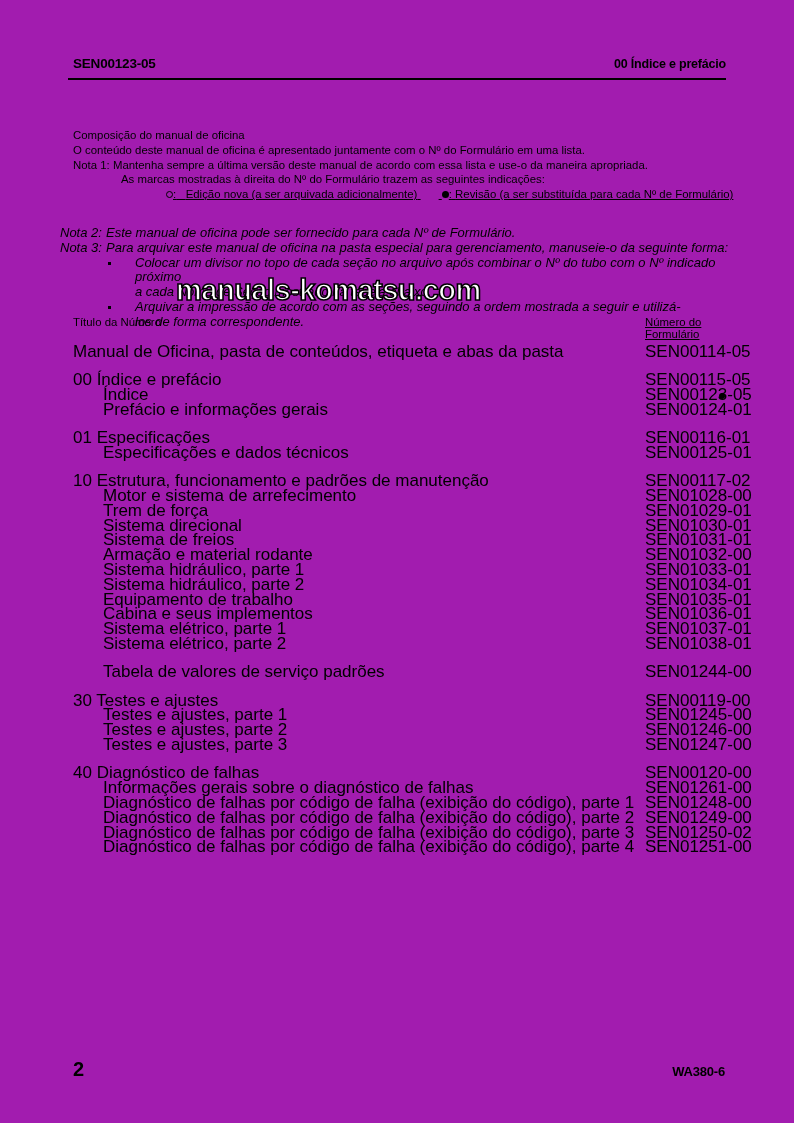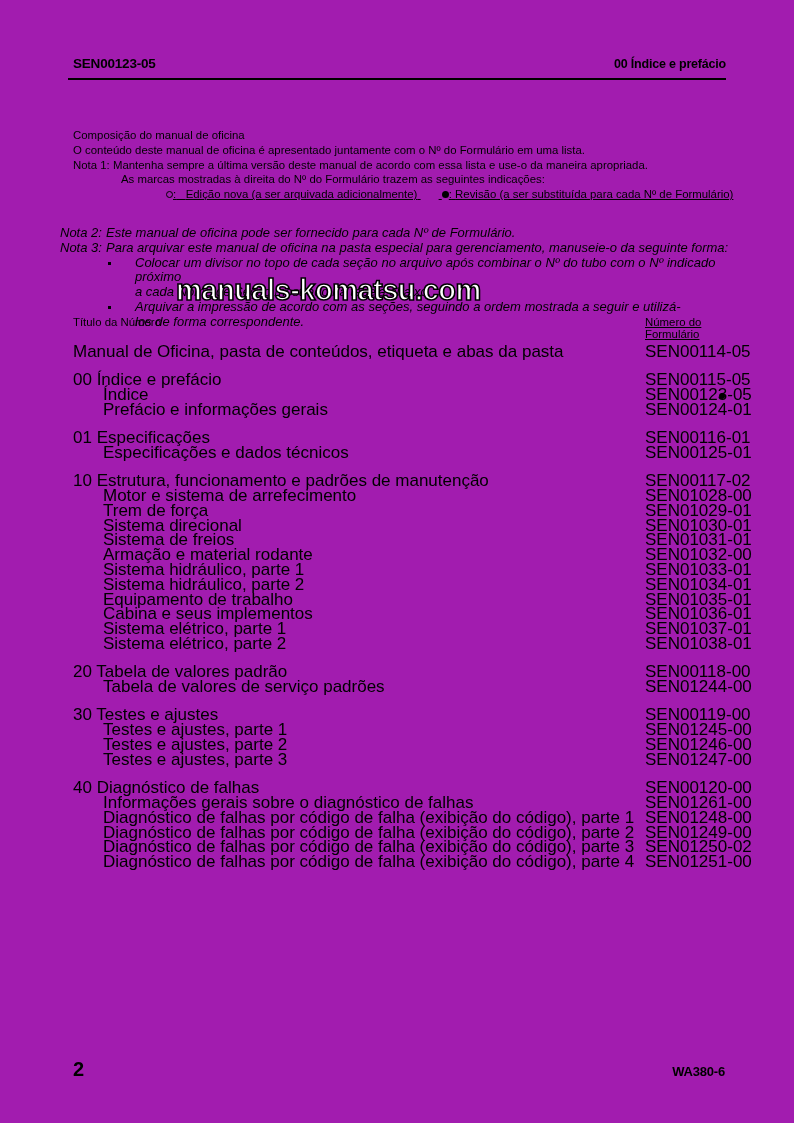--- a/index.html
+++ b/index.html
@@ -332,24 +332,20 @@
         <div class="toc-row sub">
           <span class="t-title">Sistema elétrico, parte 1</span>
           <span class="t-num">SEN01037-01</span>
         </div>
         <div class="toc-row sub">
           <span class="t-title">Sistema elétrico, parte 2</span>
           <span class="t-num">SEN01038-01</span>
         </div>
       </div>
       <div class="toc-group">
-        <div class="toc-row">
-          <span class="t-title">20 Tabela de valores padrão</span>
-          <span class="t-num">SEN00118-00</span>
-        </div>
         <div class="toc-row sub">
           <span class="t-title">Tabela de valores de serviço padrões</span>
           <span class="t-num">SEN01244-00</span>
         </div>
       </div>
       <div class="toc-group">
         <div class="toc-row">
           <span class="t-title">30 Testes e ajustes</span>
           <span class="t-num">SEN00119-00</span>
         </div>

